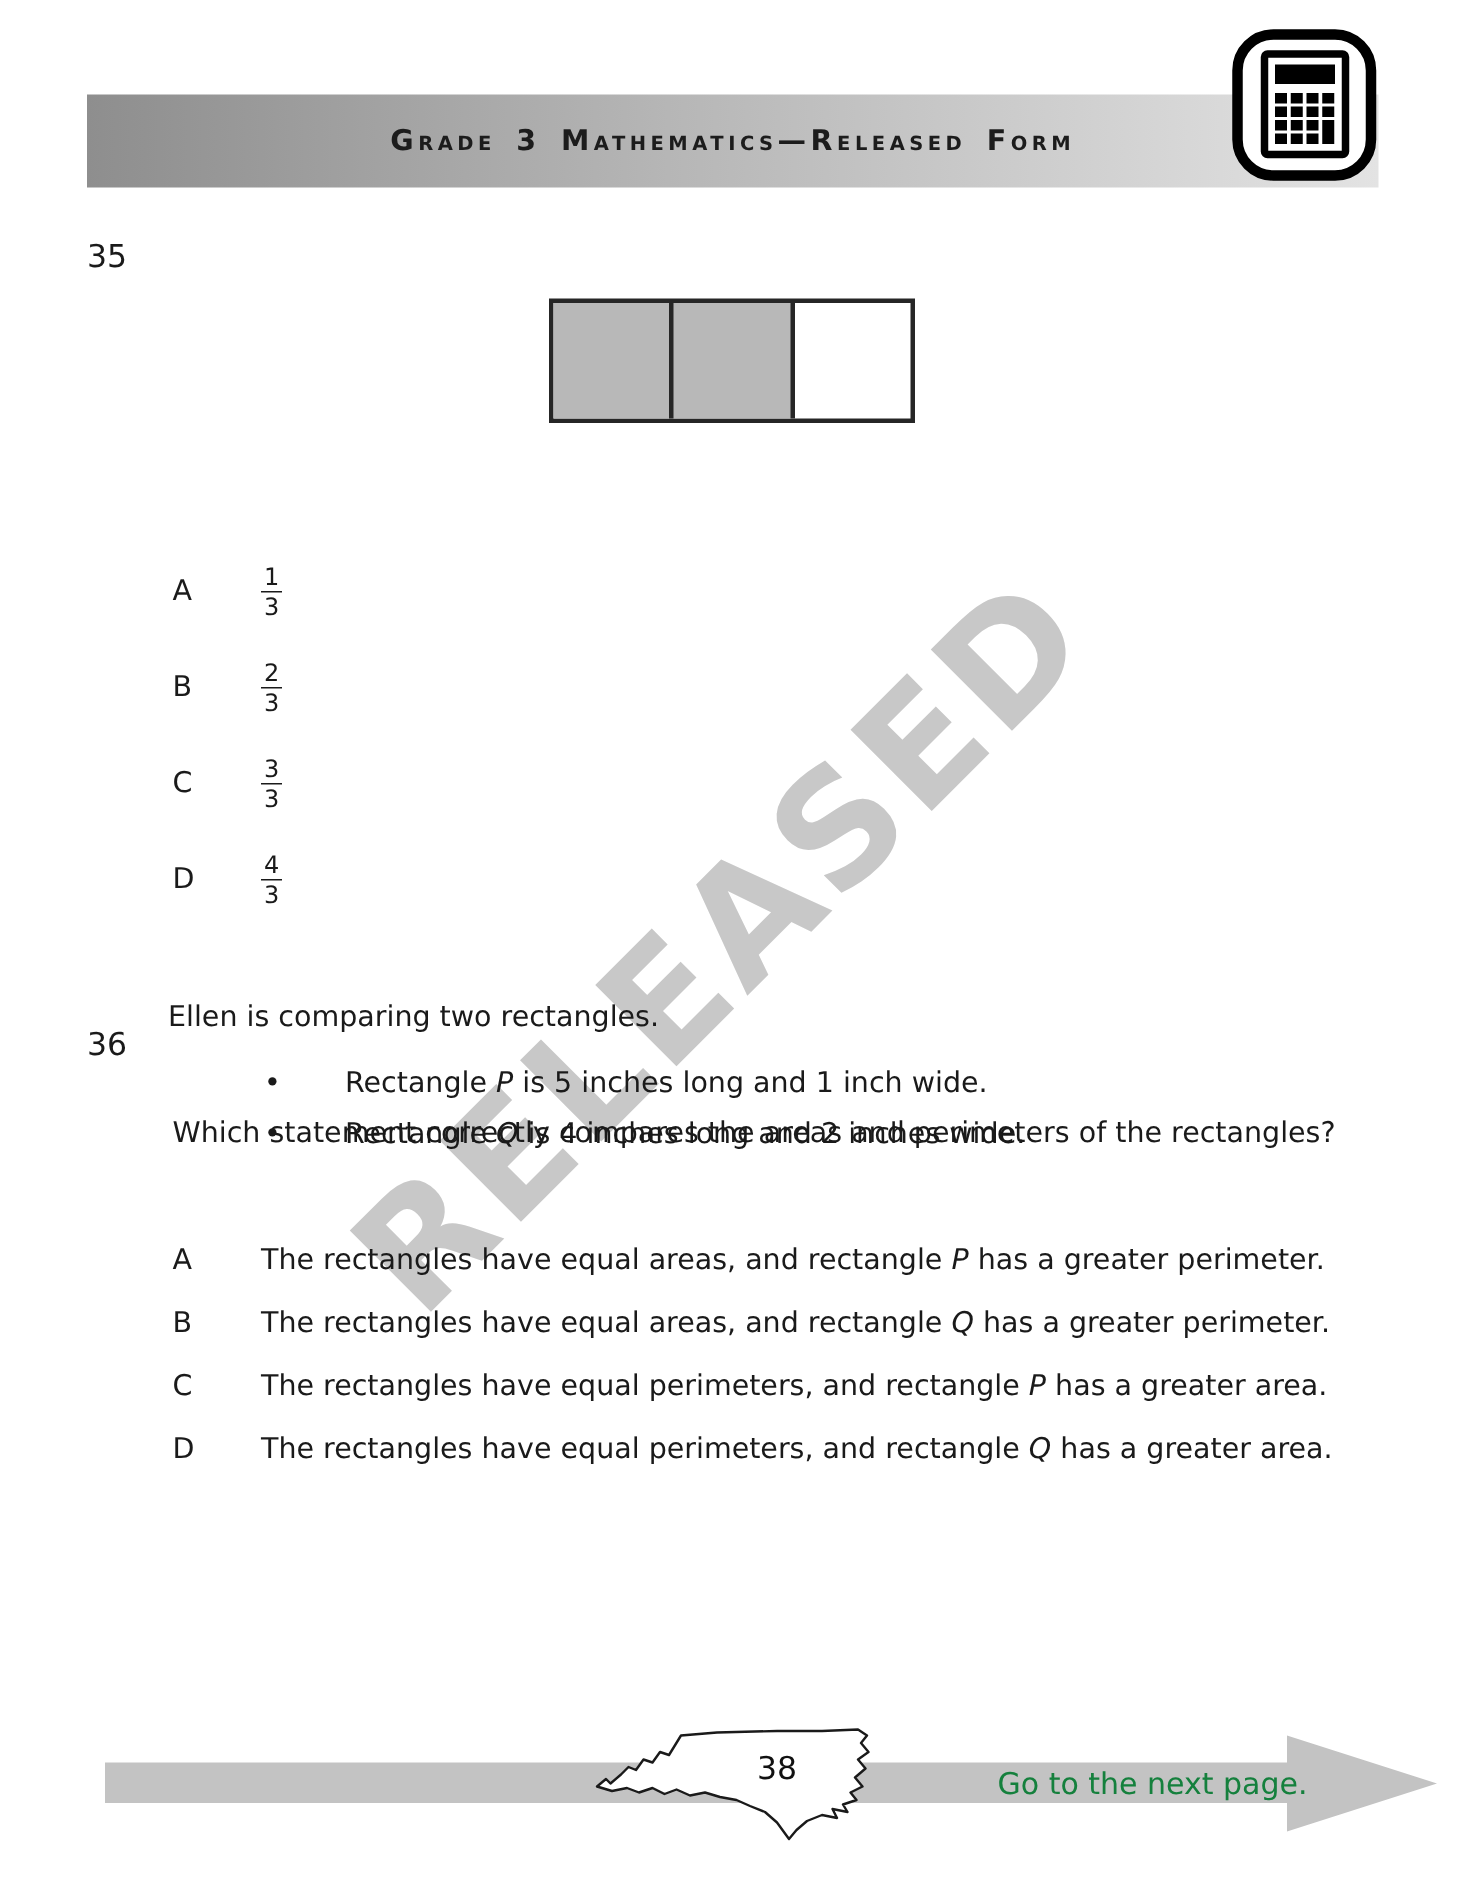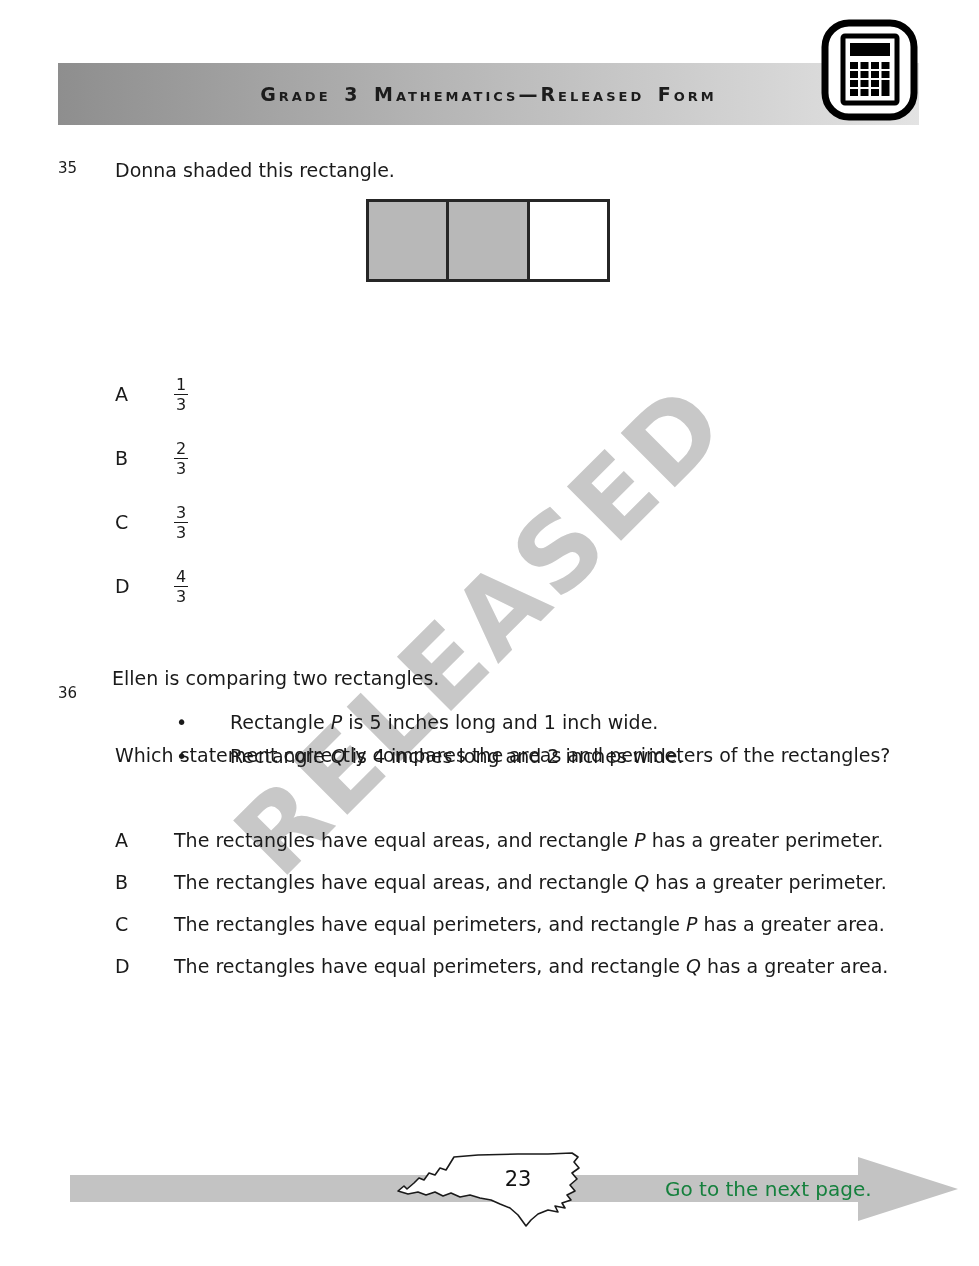--- a/index.html
+++ b/index.html
@@ -31,21 +31,21 @@
   .watermark{
     left:131px;top:577px;width:700px;height:106px;
     transform:rotate(-45deg);
     display:flex;align-items:center;justify-content:center;
     font-size:105px;font-weight:bold;letter-spacing:4px;
     color:#c8c8c8;z-index:0;user-select:none;white-space:nowrap;
   }
   .content{z-index:1;}
 
   
-  .q-number{font-size:15px;white-space:nowrap;}
+  .q-number{font-size:21px;white-space:nowrap;}
   .q-text{font-size:19px;line-height:22px;}
   .nowrap{white-space:nowrap;}
 
   
   .figure-rect{
     left:366px;top:199px;width:238px;height:77px;
     border:3px solid #262626;display:flex;background:#ffffff;
   }
   .figure-cell{flex:1;}
   .figure-cell.shaded{background:#b8b8b8;}
@@ -103,21 +103,20 @@
         <rect x="39.5" y="61" width="8" height="7"></rect>
         <rect x="50" y="61" width="8" height="7"></rect>
       <rect x="29" y="70" width="8" height="7"></rect>
         <rect x="39.5" y="70" width="8" height="7"></rect>
         <rect x="50" y="70" width="8" height="7"></rect>
       <rect x="60.5" y="61" width="8" height="16"></rect>
     </g>
   </svg>
 
   <div class="layer content q-number" style="left:58px;top:159px">35</div>
-  <div class="layer content q-text nowrap" style="left:115px;top:159px">Donna shaded this rectangle.</div>
 
   <div class="layer content figure-rect">
     <div class="figure-cell shaded"></div>
     <div class="figure-cell shaded mid"></div>
     <div class="figure-cell"></div>
   </div>
 
 
   <div class="opt-row content" style="top:374px;height:40px">
     <span class="opt-letter">A</span>
@@ -184,16 +183,16 @@
   </svg>
 
   <svg class="layer nc-map content" viewBox="0 0 210 96" aria-hidden="true">
     <path d="M10,49 L16,44 L19,47 L26,41 L31,36 L36,38 L41,31 L47,33 L52,26 L58,28 L66,15
              L90,13 L130,12 L160,12 L184,11
              L190,15 L186,20 L191,26 L184,31 L189,37 L182,43 L187,49 L179,53 L183,58 L174,61
              L177,66 L167,64 L170,70 L160,68
              L150,72 L143,78 L138,84
              L130,73 L122,66 L112,62 L103,58 L92,56 L82,53 L72,55 L63,51 L55,54 L47,50 L38,53 L30,50 L20,52 Z" fill="#ffffff" stroke="#1a1a1a" stroke-width="1.6" stroke-linejoin="round"></path>
   </svg>
-  <div class="layer content page-number">23</div>
+  <div class="layer content page-number">38</div>
   <div class="layer content next-page-label">Go to the next page.</div>
 
 </div>
 
 </body></html>

